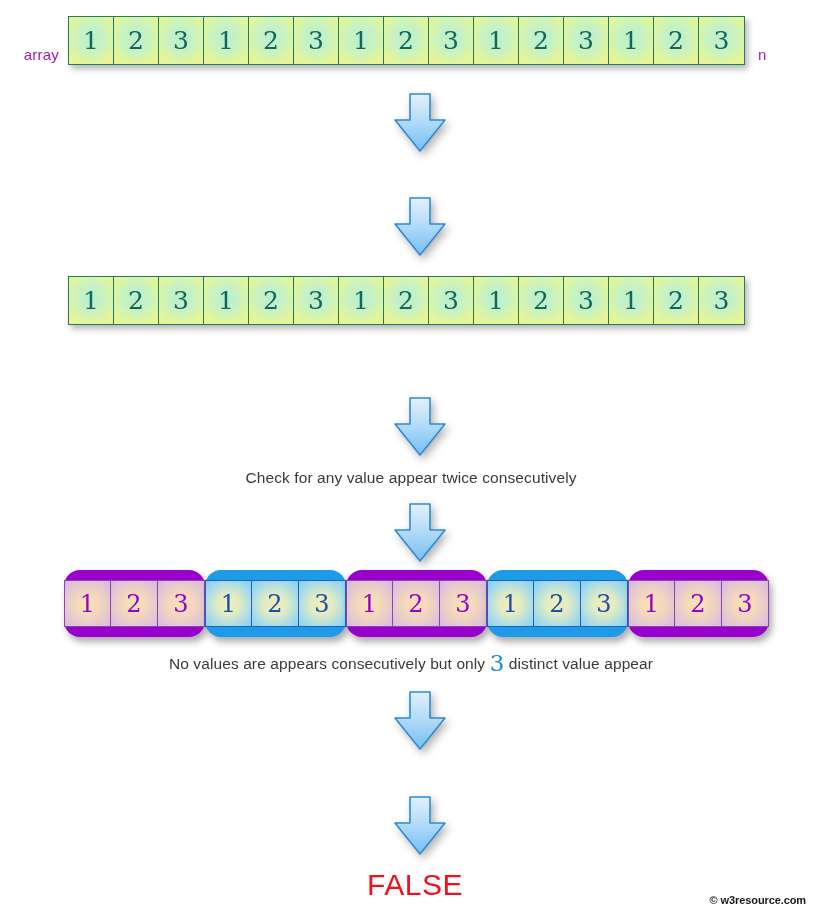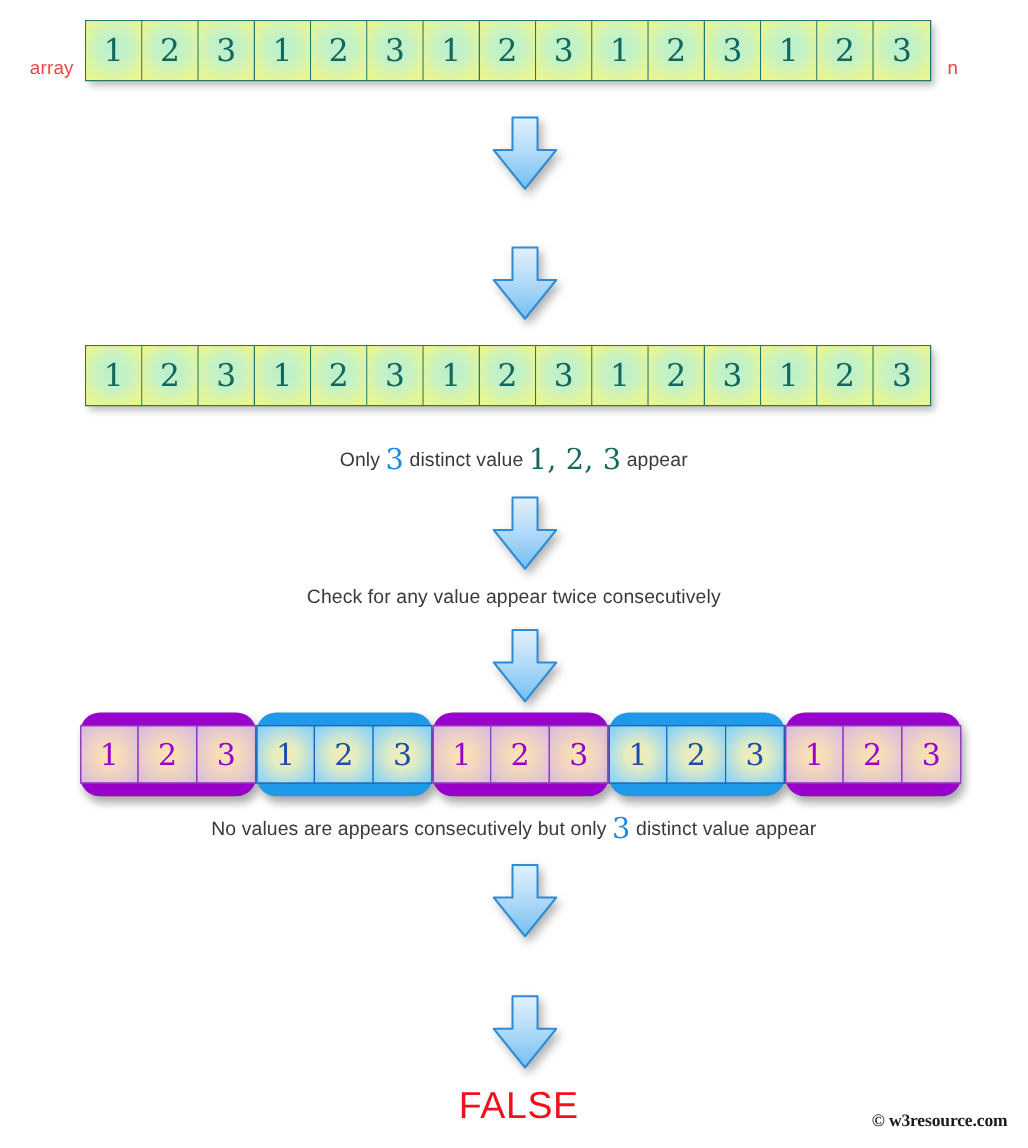--- a/index.html
+++ b/index.html
@@ -24,21 +24,21 @@
   }
 
   
   .array-row {
     position: absolute;
     display: flex;
     align-items: center;
   }
   .array-label {
     font-size: 15px;
-    color: #ef4444;
+    color: #a21caf;
     width: 58px;
     text-align: right;
     padding-right: 9px;
     box-sizing: border-box;
     letter-spacing: .2px;
     margin-top: 28px;
   }
   .array-label.right {
     text-align: left;
     padding-right: 0;
@@ -148,25 +148,24 @@
     font-size: 30px;
     color: #f40f1b;
     letter-spacing: .5px;
   }
 
   
   .watermark {
     position: absolute;
     right: 16px;
     bottom: 12px;
-    font-size: 14px;
+    font-size: 11px;
     font-weight: bold;
     color: #1a1a1a;
     letter-spacing: -.1px;
-    font-family: Liberation Serif, serif;
   }
 </style>
 </head>
 <body>
 
 <div class="flow">
 
   <div class="array-row" style="left:10px; top:16px;">
     <div class="array-label">array</div>
     <div class="array-box" id="input-array">
@@ -222,23 +221,20 @@
         <div class="array-cell">3</div>
         <div class="array-cell">1</div>
         <div class="array-cell">2</div>
         <div class="array-cell">3</div>
         <div class="array-cell">1</div>
         <div class="array-cell">2</div>
         <div class="array-cell">3</div>
       </div>
   </div>
 
-  <div class="caption" style="top:355px;">
-    <span>Only </span><span class="big-blue">3</span><span> distinct value </span><span class="big-teal">1, 2, 3</span><span> appear</span>
-  </div>
 
   <div class="arrow" style="left:389px; top:396px;">
     <svg viewBox="0 0 62 62" xmlns="http://www.w3.org/2000/svg">
       <polygon points="21,2 41,2 41,28 56,28 31,59 6,28 21,28" fill="url(#ag)" stroke="#2e8bd8" stroke-width="1.6" stroke-linejoin="round"></polygon>
     </svg>
   </div>
 
   <div class="caption" style="top:469px;">
     <span>Check for any value appear twice consecutively</span>
   </div>

